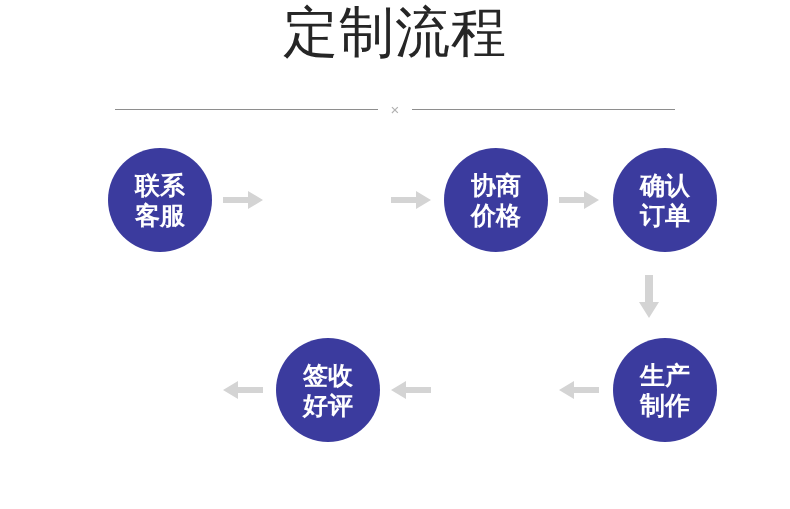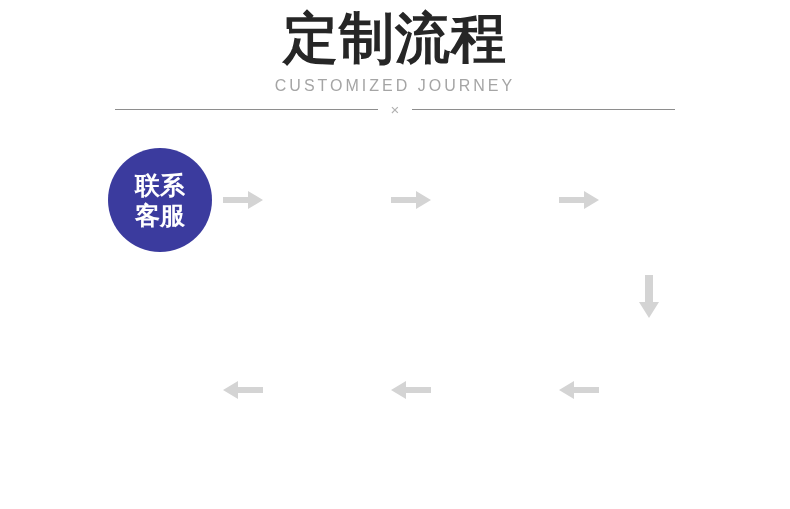--- a/index.html
+++ b/index.html
@@ -26,24 +26,23 @@
   .header {
     position: absolute;
     left: 0;
     top: 0;
     width: 790px;
     text-align: center;
   }
 
   .main-title {
     margin: 0;
-    padding-top: 6px;
     font-size: 55px;
     line-height: 64px;
-    font-weight: bold;
+    font-weight: normal;
     color: #262626;
     letter-spacing: 1px;
     font-family: "Liberation Sans", "DejaVu Sans", sans-serif;
   }
 
   .sub-title {
     margin: 0;
     padding-top: 6px;
     font-size: 16px;
     line-height: 20px;
@@ -146,21 +145,20 @@
   }
   .arrow-v svg { display: block; }
 </style>
 </head>
 <body>
 
 <div id="page">
 
   <div class="header">
     <h1 class="main-title">定制流程</h1>
-    <p class="sub-title">CUSTOMIZED JOURNEY</p>
   </div>
 
   <div class="divider">
     <span class="rule"></span>
     <span class="x-mark">×</span>
     <span class="rule"></span>
   </div>
 
   <div class="flow">
 
@@ -177,57 +175,73 @@
         </svg>
       </div>
 
 
       <div class="arrow-h arr-1">
         <svg width="44" height="22" viewBox="0 0 44 22">
           <path d="M2 8 H27 V2 L42 11 L27 20 V14 H2 Z" fill="#d4d4d4"></path>
         </svg>
       </div>
 
+      <div class="node node-2">
+        <span class="node-label">协商
+价格</span>
+      </div>
 
       <div class="arrow-h arr-2">
         <svg width="44" height="22" viewBox="0 0 44 22">
           <path d="M2 8 H27 V2 L42 11 L27 20 V14 H2 Z" fill="#d4d4d4"></path>
         </svg>
       </div>
 
+      <div class="node node-3">
+        <span class="node-label">确认
+订单</span>
+      </div>
 
     </div>
 
     <div class="arrow-v">
       <svg width="24" height="46" viewBox="0 0 24 46">
         <path d="M8 1 H16 V28 H22 L12 44 L2 28 H8 Z" fill="#d4d4d4"></path>
       </svg>
     </div>
 
     <div class="row row-2">
 
 
       <div class="arrow-h arr-0">
         <svg width="44" height="22" viewBox="0 0 44 22">
           <path d="M42 8 H17 V2 L2 11 L17 20 V14 H42 Z" fill="#d4d4d4"></path>
         </svg>
       </div>
 
+      <div class="node node-1">
+        <span class="node-label">签收
+好评</span>
+      </div>
 
       <div class="arrow-h arr-1">
         <svg width="44" height="22" viewBox="0 0 44 22">
           <path d="M42 8 H17 V2 L2 11 L17 20 V14 H42 Z" fill="#d4d4d4"></path>
         </svg>
       </div>
 
 
       <div class="arrow-h arr-2">
         <svg width="44" height="22" viewBox="0 0 44 22">
           <path d="M42 8 H17 V2 L2 11 L17 20 V14 H42 Z" fill="#d4d4d4"></path>
         </svg>
       </div>
 
+      <div class="node node-3">
+        <span class="node-label">生产
+制作</span>
+      </div>
 
     </div>
 
   </div>
 
 </div>
 
 </body></html>

